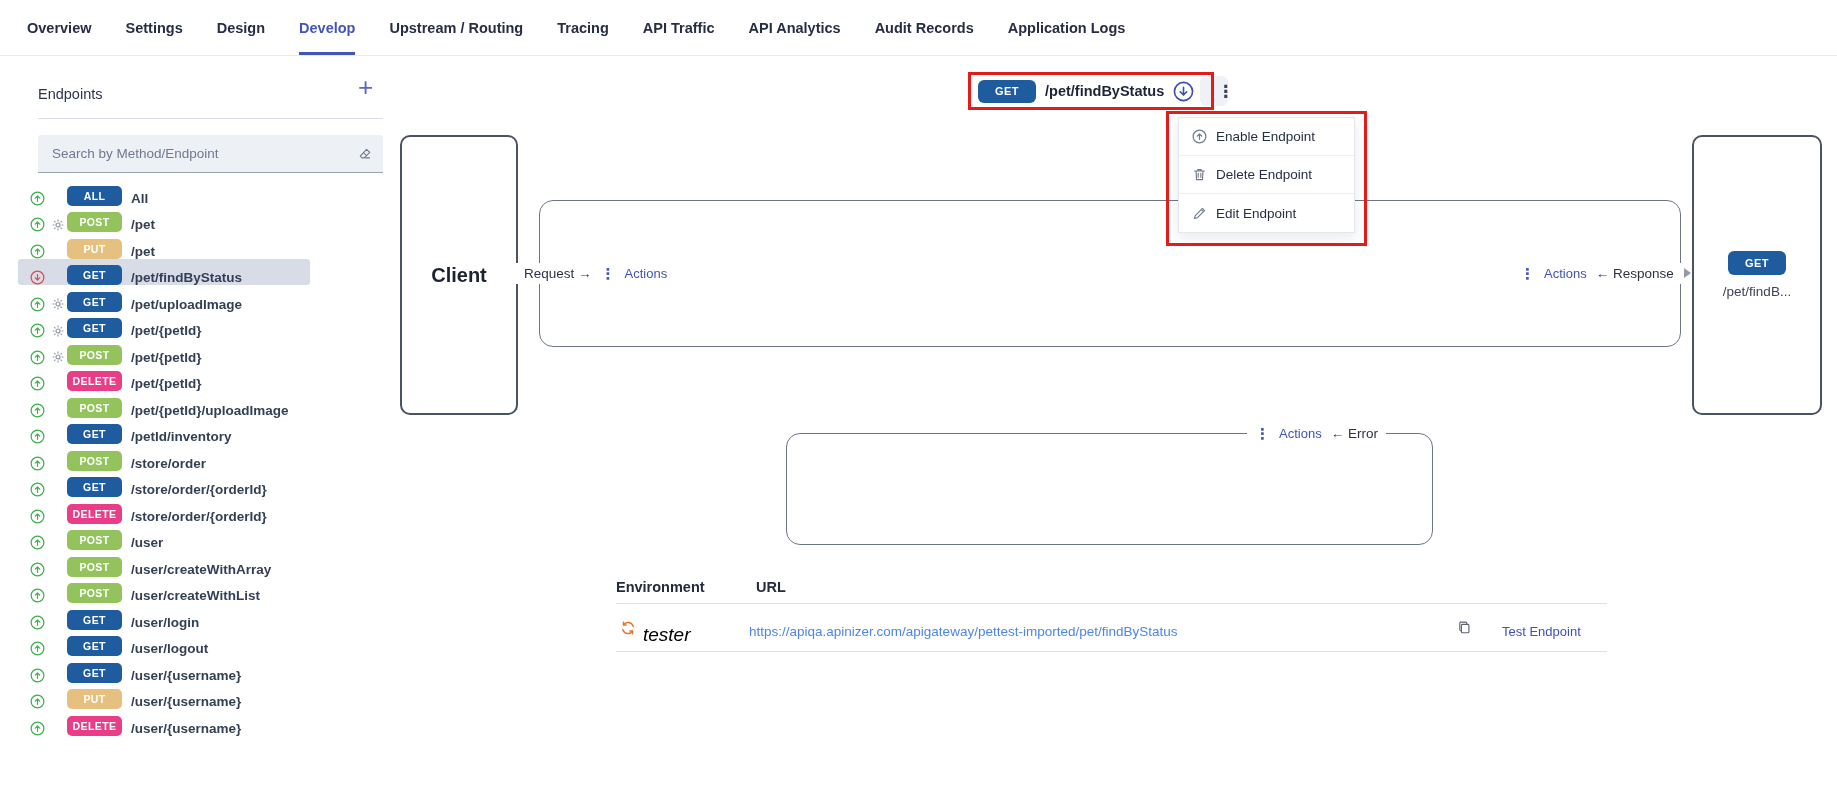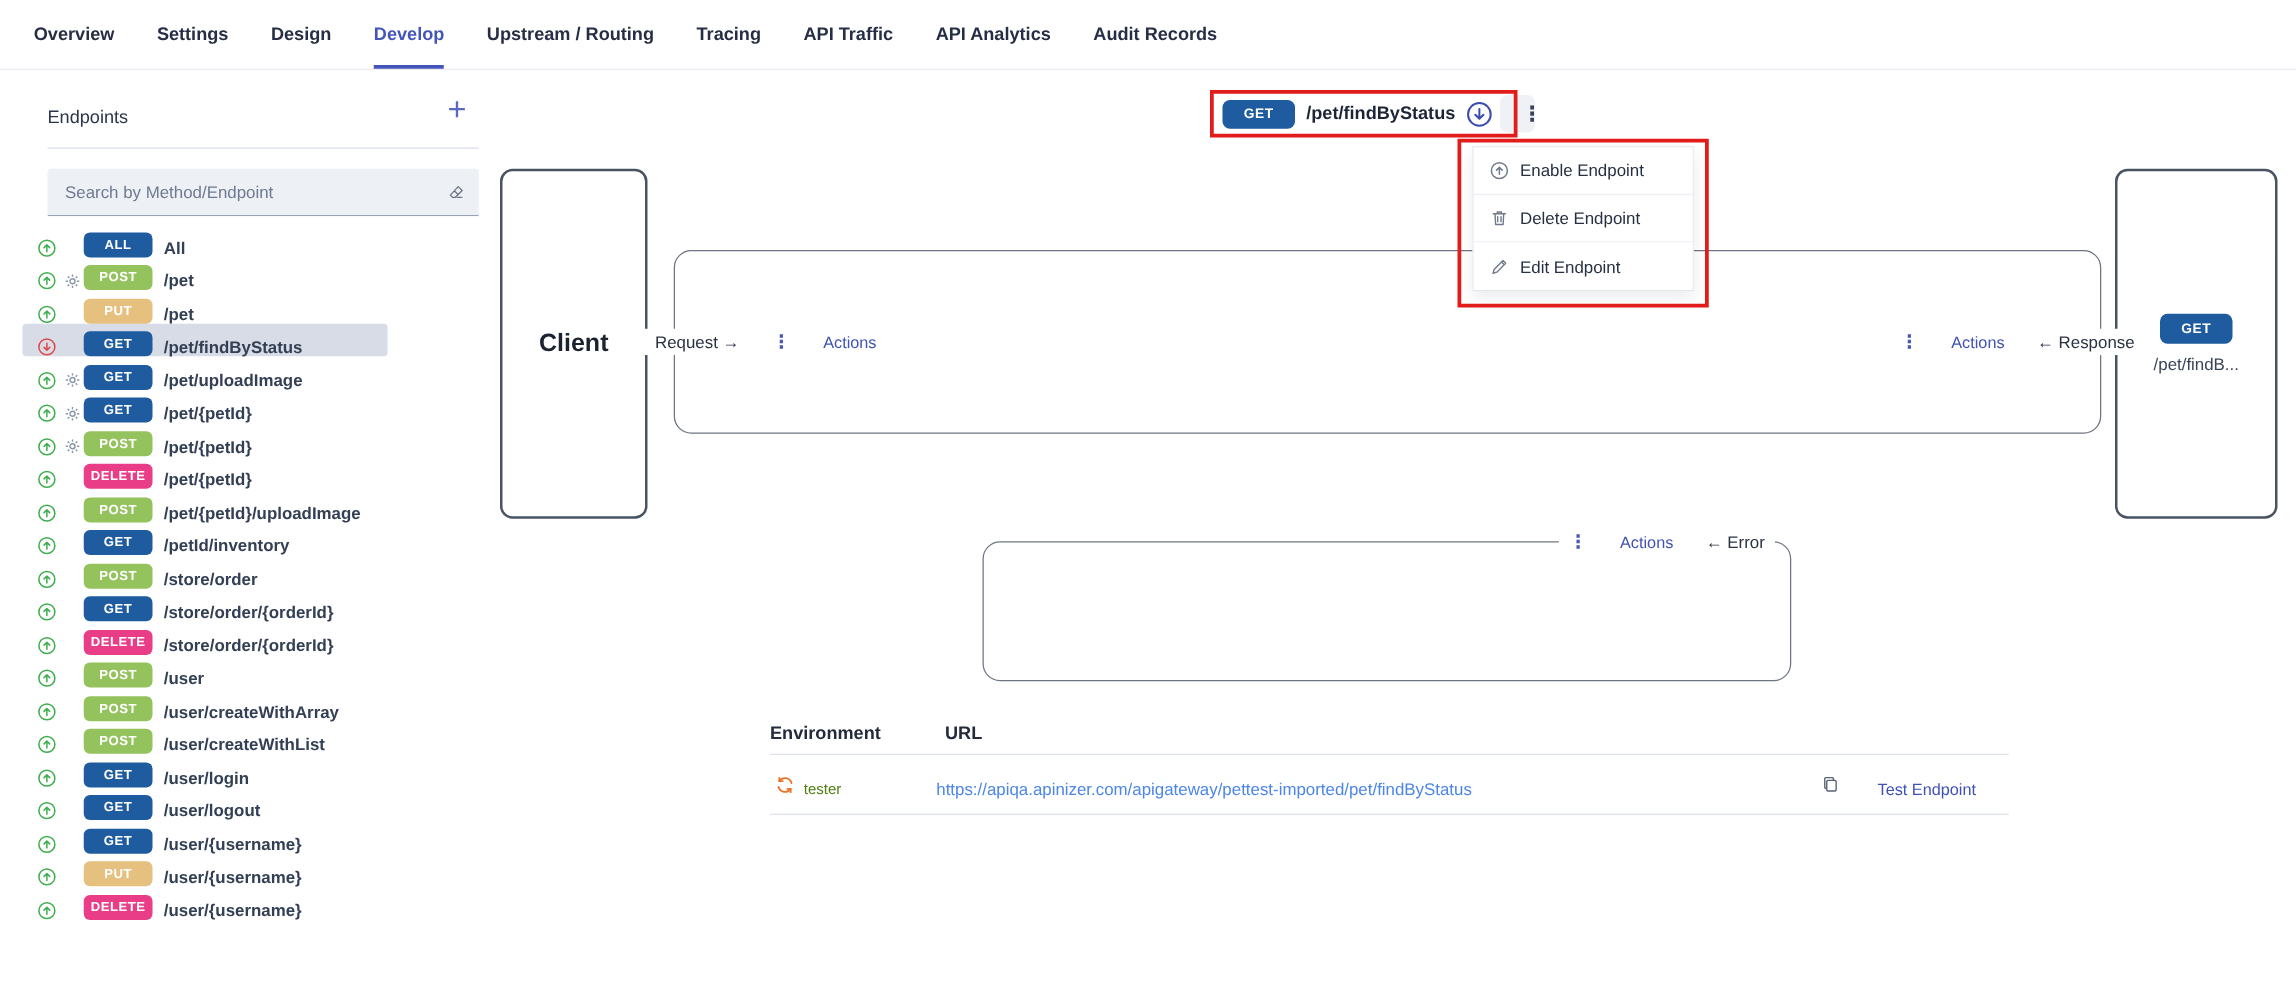--- a/index.html
+++ b/index.html
@@ -64,57 +64,58 @@
 
   
   .client-box { position:absolute; left:400px; top:135px; width:118px; height:280px;
                 border:2px solid #4a5361; border-radius:10px; background:#fff; display:flex;
                 align-items:center; justify-content:center; z-index:3; }
   .client-box .lbl { font-size:20px; font-weight:700; color:#1b2330; }
   .flow-rect { position:absolute; left:539px; top:200px; width:1142px; height:147px;
                border:1.5px solid #6e7582; border-radius:14px; z-index:1; }
   .error-rect { position:absolute; left:786px; top:433px; width:647px; height:112px;
                 border:1.5px solid #6e7582; border-radius:14px; z-index:1; }
-  .flow-label { position:absolute; display:flex; align-items:center; gap:26px; background:#fff;
+  .flow-label { position:absolute; display:flex; align-items:center; gap:9px; background:#fff;
                 padding:0 8px; height:21px; z-index:6; }
   .flow-label .txt { font-size:13.5px; color:#2a3242; font-weight:500; white-space:nowrap; }
   .actions-link { font-size:13px; color:#4053b3; font-weight:500; cursor:pointer; white-space:nowrap; }
   .backend-box { position:absolute; left:1692px; top:135px; width:130px; height:280px;
                  border:2px solid #4a5361; border-radius:10px; background:#fff; display:flex;
                  flex-direction:column; align-items:center; justify-content:center; gap:9px; z-index:3; }
   .backend-box .bb-badge { width:58px; height:24px; border-radius:6px; background:#1e5b9f; color:#fff;
                  font-size:11px; font-weight:700; letter-spacing:.5px; display:flex; align-items:center;
                  justify-content:center; }
   .backend-box .bb-path { font-size:13.5px; color:#3a4458; font-weight:500; }
   .tri { position:absolute; width:0; height:0; border-top:5px solid transparent;
          border-bottom:5px solid transparent; border-left:7px solid #949aa6; z-index:4; }
 
   
   .tbl-header { position:absolute; font-size:14.5px; font-weight:700; color:#232b3c; }
   .tbl-line { position:absolute; height:1px; background:#dde1e9; width:991px; left:616px; }
-  .tbl-cell { position:absolute; font-size:12px; color:#4d7c0f; }
+  .tbl-cell { position:absolute; font-size:19px; color:#000000;font-style:italic; }
   .url-link { position:absolute; font-size:13.5px; color:#4c86e8; cursor:pointer; text-decoration:none; }
   .test-link { position:absolute; font-size:13px; color:#3f51b5; font-weight:500; cursor:pointer; }
   .abs-icon { position:absolute; display:flex; cursor:pointer; }
 </style>
 </head>
 <body>
 
 <div class="app">
 
   <nav class="topnav" id="topnav">
       <div class="tab">Overview</div>
       <div class="tab">Settings</div>
       <div class="tab">Design</div>
       <div class="tab active">Develop</div>
       <div class="tab">Upstream / Routing</div>
       <div class="tab">Tracing</div>
       <div class="tab">API Traffic</div>
       <div class="tab">API Analytics</div>
       <div class="tab">Audit Records</div>
+      <div class="tab">Application Logs</div>
     </nav>
 
   <aside class="sidebar">
     <div class="sb-title">Endpoints</div>
     <div class="sb-add">+</div>
     <div class="sb-divider"></div>
     <div class="sb-search">
       <input type="text" placeholder="Search by Method/Endpoint" style="">
       <span class="erase" id="erase-icon">
           <svg viewBox="0 0 16 16" width="14" height="14" fill="none" stroke="#6e7787" stroke-width="1.2" stroke-linejoin="round">

